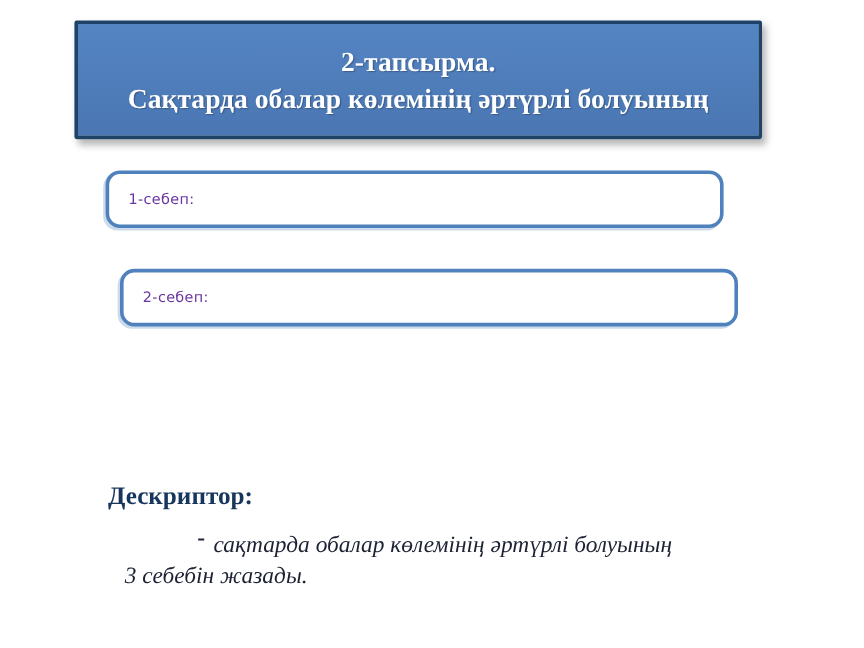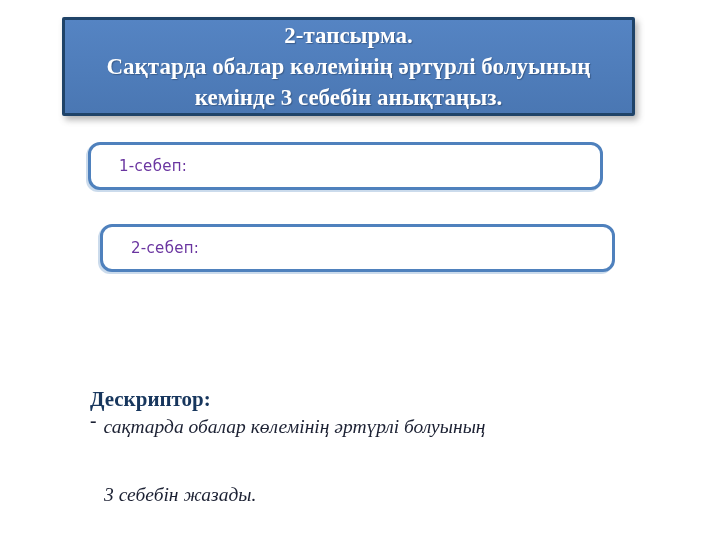--- a/index.html
+++ b/index.html
@@ -58,65 +58,64 @@
     border-radius: 12px;
     box-shadow: -2px 2px 0 rgba(160, 190, 220, 0.55);
     display: flex;
     align-items: center;
   }
   .reason-box.r1 { top: 142px; }
   .reason-box.r2 { top: 224px; margin-left: 12px; }
   .reason-box.r3 { top: 307px; }
   .reason-label {
     font-family: "DejaVu Sans", sans-serif;
-    font-size: 15px;
+    font-size: 12px;
     color: var(--box-label);
-    padding-left: 28px;
+    padding-left: 16px;
     letter-spacing: 0.3px;
   }
 
   
   .descriptor {
     position: absolute;
-    left: 90px; top: 386px;
+    left: 90px; top: 400px;
     width: 470px;
   }
   .desc-heading {
     font-weight: bold;
     font-size: 21px;
     line-height: 26px;
     color: var(--descriptor-heading);
   }
   .desc-line {
     font-style: italic;
     font-size: 19.5px;
     line-height: 26px;
     color: var(--descriptor-text);
     white-space: nowrap;
   }
-  .desc-line1 { margin-top: 2px; }
+  .desc-line1 { margin-top: 16px; text-align: right; }
   .desc-dash {
     display: inline-block;
     font-style: normal;
     font-weight: bold;
     position: relative;
     top: -6px;
     margin-right: 7px;
   }
-  .desc-line2 { padding-left: 14px; margin-top: 42px; }
+  .desc-line2 { padding-left: 14px; }
 </style>
 </head>
 <body>
 
 <div class="slide">
 
   <div class="title-box">
     <div class="title-line">2-тапсырма.</div>
     <div class="title-line">Сақтарда обалар көлемінің әртүрлі болуының</div>
-    <div class="title-line">кемінде 3 себебін анықтаңыз.</div>
   </div>
 
   <div class="reason-box r1">
     <span class="reason-label">1-себеп:</span>
   </div>
 
   <div class="reason-box r2">
     <span class="reason-label">2-себеп:</span>
   </div>
 

